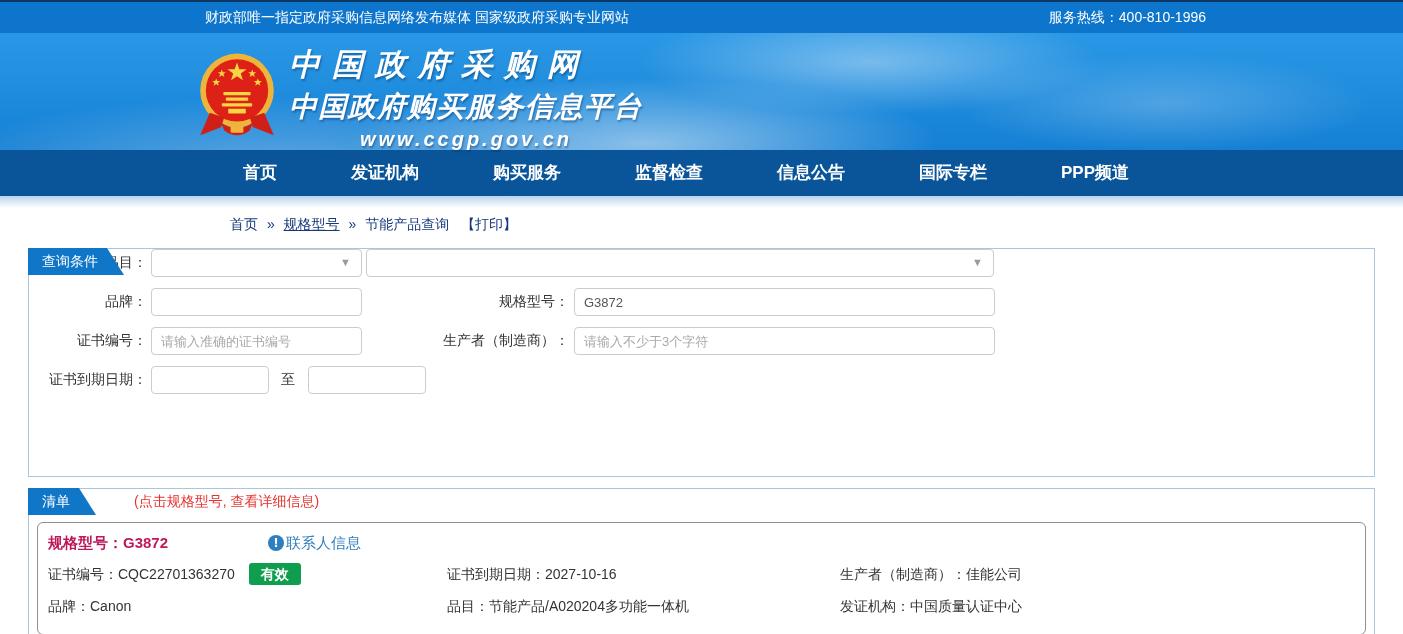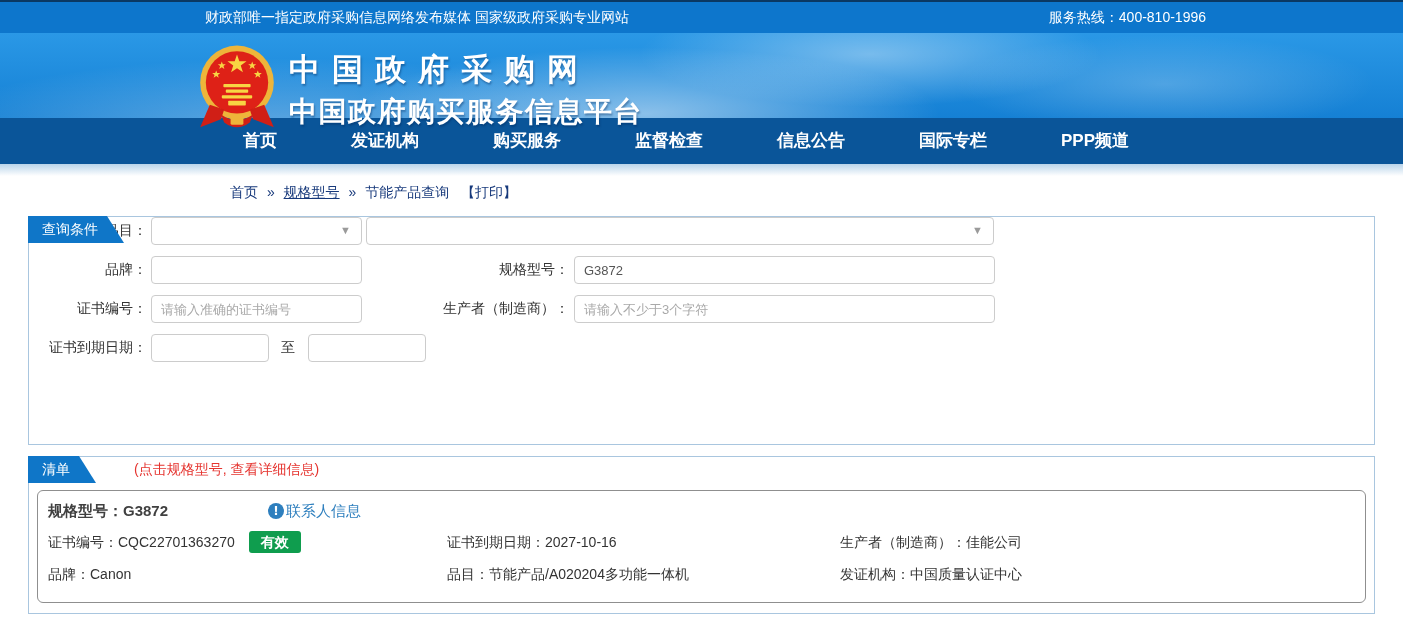--- a/index.html
+++ b/index.html
@@ -6,27 +6,27 @@
   html,body { width:1403px; height:634px; overflow:hidden; background:#fff;
     font-family:"Liberation Sans","DejaVu Sans",sans-serif; }
 
   
   .topbar { height:33px; background:#0d76cc; border-top:2px solid #0a3863;
     position:relative; color:#fff; font-size:14px; line-height:29px; }
   .topbar .slogan { position:absolute; left:205px; top:1px; }
   .topbar .hotline { position:absolute; right:197px; top:1px; }
 
   
-  .header { height:85px; position:relative;
+  .header { height:117px; position:relative;
     background:
       radial-gradient(ellipse 420px 95px at 46% 95%, rgba(255,255,255,.50), rgba(255,255,255,0) 70%),
       radial-gradient(ellipse 330px 75px at 62% 25%, rgba(255,255,255,.38), rgba(255,255,255,0) 70%),
       radial-gradient(ellipse 520px 110px at 20% 120%, rgba(255,255,255,.35), rgba(255,255,255,0) 70%),
       radial-gradient(ellipse 300px 70px at 83% 60%, rgba(255,255,255,.22), rgba(255,255,255,0) 70%),
-      linear-gradient(180deg,#2a98e6 0%,#1580d4 100%); }
+      linear-gradient(180deg,#2a98e6 0%,#1580d4 100%); font-style: italic; }
   .brand { position:absolute; left:197px; top:11px; display:flex; align-items:center; }
   .brand-emblem { width:80px; height:92px; flex:0 0 auto; }
   .brand-text { margin-left:12px; color:#fff; text-shadow:1px 2px 2px rgba(0,40,90,.4); }
   .brand-line1 { font-size:31px; font-weight:bold; letter-spacing:12px; white-space:nowrap; }
   .brand-line2 { font-size:28px; font-weight:bold; letter-spacing:1.5px; white-space:nowrap; margin-top:2px; }
   .brand-line3 { font-size:20px; font-weight:bold; letter-spacing:3px; text-align:center; margin-top:2px; }
 
   
   .nav { height:46px; background:#0a5599; display:flex; align-items:center;
     padding-left:243px; gap:74px; }
@@ -68,21 +68,21 @@
   .to-label { font-size:14px; color:#333; margin:0 9px 0 12px; }
   .btn-row { margin:20px 0 0 440px; display:flex; gap:5px; }
   .btn { width:102px; height:31px; background:#2d7dbd; color:#fff; border:1px solid #2a72ab;
     border-radius:3px; font-size:15px; cursor:pointer; letter-spacing:2px;
     font-family:"Liberation Sans","DejaVu Sans",sans-serif; }
 
   
   .lpanel { margin-top:11px; min-height:140px; padding:33px 8px 10px 8px; }
   .card { border:1px solid #8f8f8f; border-radius:6px; padding:5px 0 12px 0; background:#fff; }
   .card-row-a { padding-left:10px; display:flex; align-items:center; height:30px; }
-  .card-model { font-size:15px; font-weight:bold; color:#404040; width:220px; cursor:pointer; }
+  .card-model { font-size:15px; font-weight:bold; color:#be185d; width:220px; cursor:pointer; }
   .contact-link { color:#2e7fbe; font-size:15px; cursor:pointer; display:flex; align-items:center; }
   .info-icon { width:16px; height:16px; border-radius:50%; background:#2e7fbe; color:#fff;
     font-size:12px; font-weight:bold; text-align:center; line-height:16px; margin-right:2px;
     font-family:"DejaVu Sans",sans-serif; }
   .card-grid { display:grid; grid-template-columns:399px 393px auto; padding-left:10px;
     font-size:14px; color:#333; line-height:32px; align-items:center; }
   .cell { white-space:nowrap; display:flex; align-items:center; }
   .badge { background:#0f9d4e; color:#fff; font-size:14px; font-weight:bold;
     border-radius:3px; padding:2px 12px; margin-left:14px; line-height:18px; }
 </style>
@@ -109,20 +109,21 @@
       <rect x="31" y="64" width="38" height="4" rx="1" fill="#f8d543"></rect>
       <rect x="39" y="71" width="22" height="6" rx="1" fill="#f8d543"></rect>
       <polygon fill="#d01f16" points="16,76 4,104 30,94 34,82"></polygon>
       <polygon fill="#d01f16" points="84,76 96,104 70,94 66,82"></polygon>
       <path d="M30,88 Q50,102 70,88 L66,98 Q50,110 34,98 Z" fill="#d01f16"></path>
       <rect x="42" y="90" width="16" height="11" rx="2" fill="#eeb53a"></rect>
     </svg>
     <div class="brand-text">
       <div class="brand-line1">中国政府采购网</div>
       <div class="brand-line2">中国政府购买服务信息平台</div>
+      <div class="brand-line3">www.ccgp.gov.cn</div>
     </div>
   </div>
 </div>
 
 <div class="nav">
   <span class="nav-item">首页</span>
   <span class="nav-item">发证机构</span>
   <span class="nav-item">购买服务</span>
   <span class="nav-item">监督检查</span>
   <span class="nav-item">信息公告</span>

